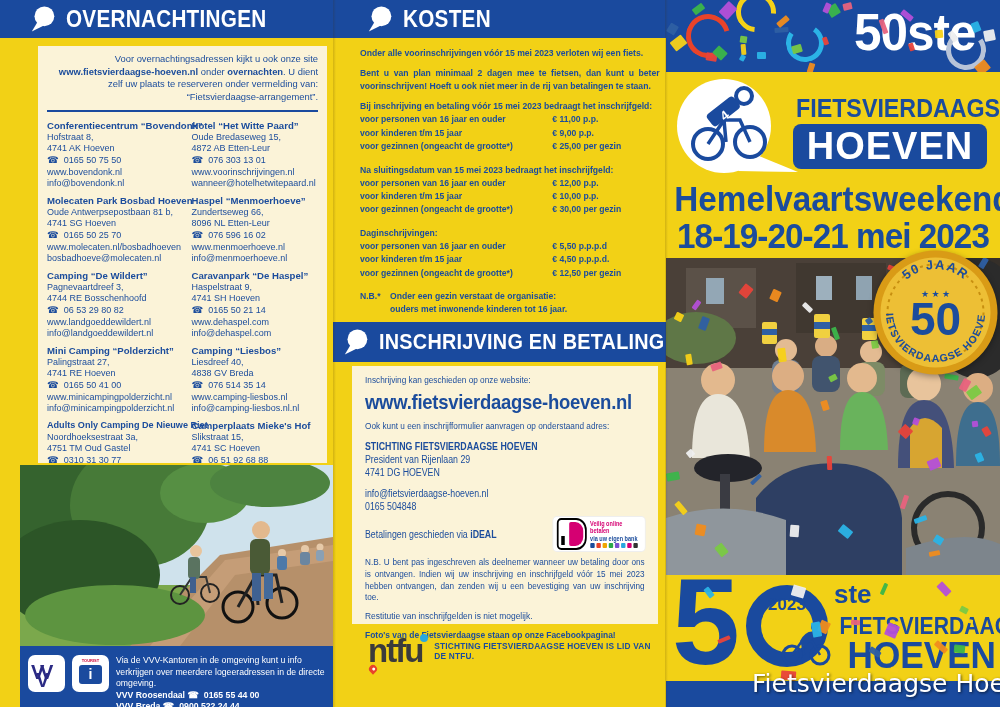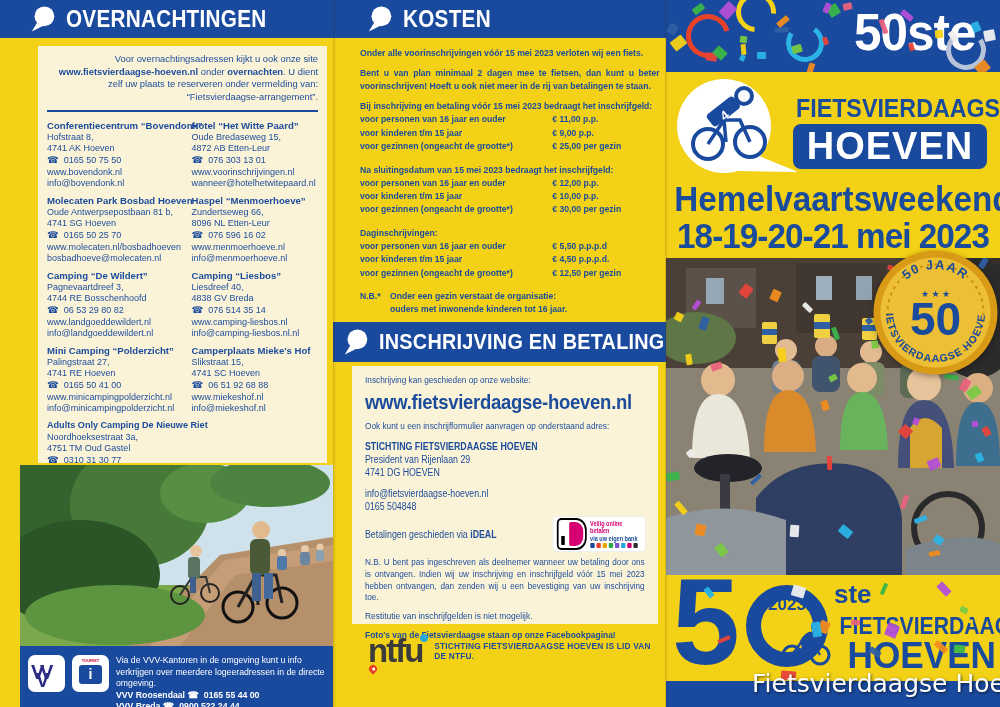--- a/index.html
+++ b/index.html
@@ -169,20 +169,28 @@
       </div>
       <div class="entry">
         <div class="nm">Haspel “Menmoerhoeve”</div>
         <div class="ln">Zundertseweg 66,</div>
         <div class="ln">8096 NL Etten-Leur</div>
         <div class="ln tel">076 596 16 02</div>
         <div class="ln">www.menmoerhoeve.nl</div>
         <div class="ln">info@menmoerhoeve.nl</div>
       </div>
       <div class="entry">
+        <div class="nm">Caravanpark “De Haspel”</div>
+        <div class="ln">Haspelstraat 9,</div>
+        <div class="ln">4741 SH Hoeven</div>
+        <div class="ln tel">0165 50 21 14</div>
+        <div class="ln">www.dehaspel.com</div>
+        <div class="ln">info@dehaspel.com</div>
+      </div>
+      <div class="entry">
         <div class="nm">Camping “Liesbos”</div>
         <div class="ln">Liesdreef 40,</div>
         <div class="ln">4838 GV Breda</div>
         <div class="ln tel">076 514 35 14</div>
         <div class="ln">www.camping-liesbos.nl</div>
         <div class="ln">info@camping-liesbos.nl.nl</div>
       </div>
       <div class="entry">
         <div class="nm">Camperplaats Mieke's Hof</div>
         <div class="ln">Slikstraat 15,</div>

